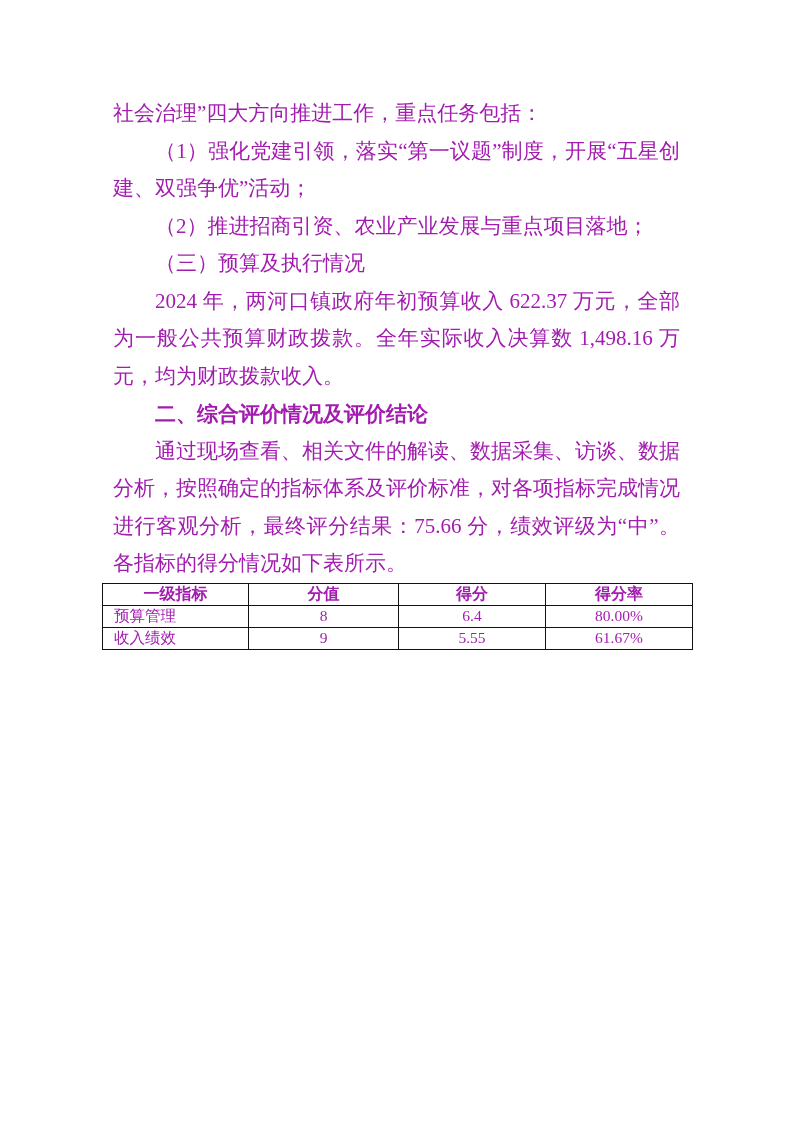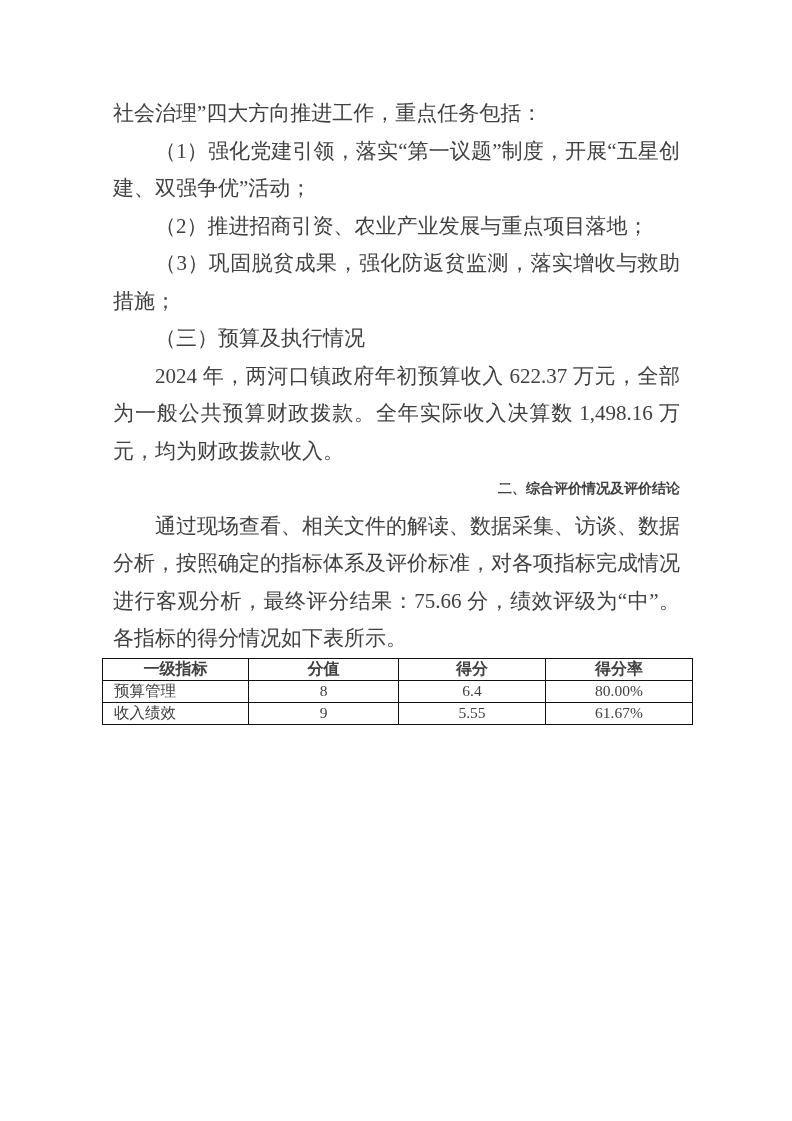--- a/index.html
+++ b/index.html
@@ -9,39 +9,38 @@
   }
   .page {
     position: relative;
     width: 792px;
     height: 1121px;
     box-sizing: border-box;
     background: #ffffff;
     padding: 95px 112px 0 113px;
     overflow: hidden;
     font-family: "Liberation Serif", "DejaVu Serif", serif;
-    color: #404040;
+    color: #a21caf;
   }
   .para {
     margin: 0;
     font-size: 21px;
     line-height: 37.5px;
     text-align: justify;
     text-justify: inter-character;
     word-break: break-all;
   }
   .indent { text-indent: 2em; }
   .heading {
     margin: 0;
-    font-size: 14px;
+    font-size: 21px;
     line-height: 37.5px;
     font-weight: 700;
     font-family: "Liberation Sans", "DejaVu Sans", sans-serif;
     text-indent: 2em;
-    text-align: right;
   }
   .table-title {
     margin: 8px 0 4px -8px;
     font-family: "Liberation Sans", "DejaVu Sans", sans-serif;
     font-weight: 700;
     font-size: 16.5px;
     line-height: 22px;
     text-align: center;
     white-space: nowrap;
   }
@@ -75,21 +74,20 @@
   }
 </style>
 </head>
 <body>
 
 <div class="page">
 
   <p class="para">社会治理”四大方向推进工作，重点任务包括：</p>
   <p class="para indent">（1）强化党建引领，落实“第一议题”制度，开展“五星创建、双强争优”活动；</p>
   <p class="para indent">（2）推进招商引资、农业产业发展与重点项目落地；</p>
-  <p class="para indent">（3）巩固脱贫成果，强化防返贫监测，落实增收与救助措施；</p>
   <p class="para indent">（三）预算及执行情况</p>
   <p class="para indent">2024 年，两河口镇政府年初预算收入 622.37 万元，全部为一般公共预算财政拨款。全年实际收入决算数 1,498.16 万元，均为财政拨款收入。</p>
 
   <h2 class="heading">二、综合评价情况及评价结论</h2>
 
   <p class="para indent">通过现场查看、相关文件的解读、数据采集、访谈、数据分析，按照确定的指标体系及评价标准，对各项指标完成情况进行客观分析，最终评分结果：75.66 分，绩效评级为“中”。各指标的得分情况如下表所示。</p>
 
 
   <table class="score">
     <colgroup>

